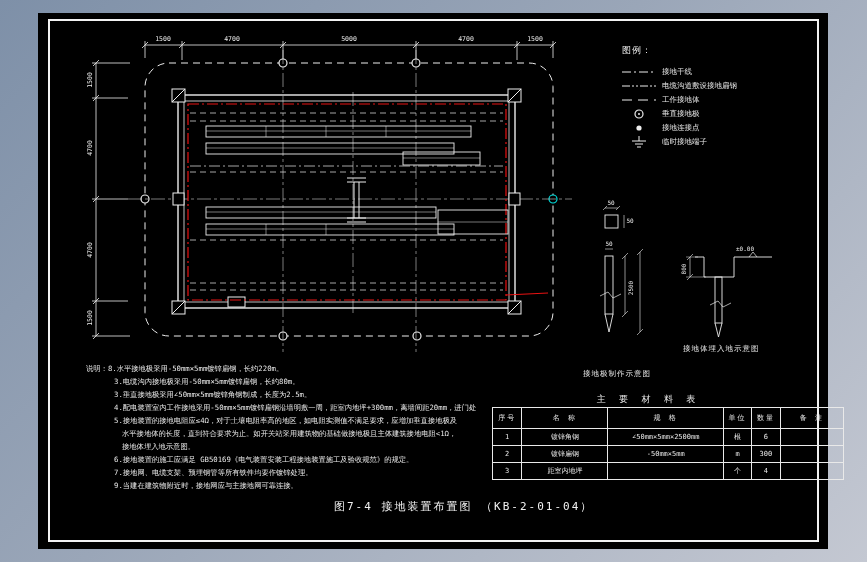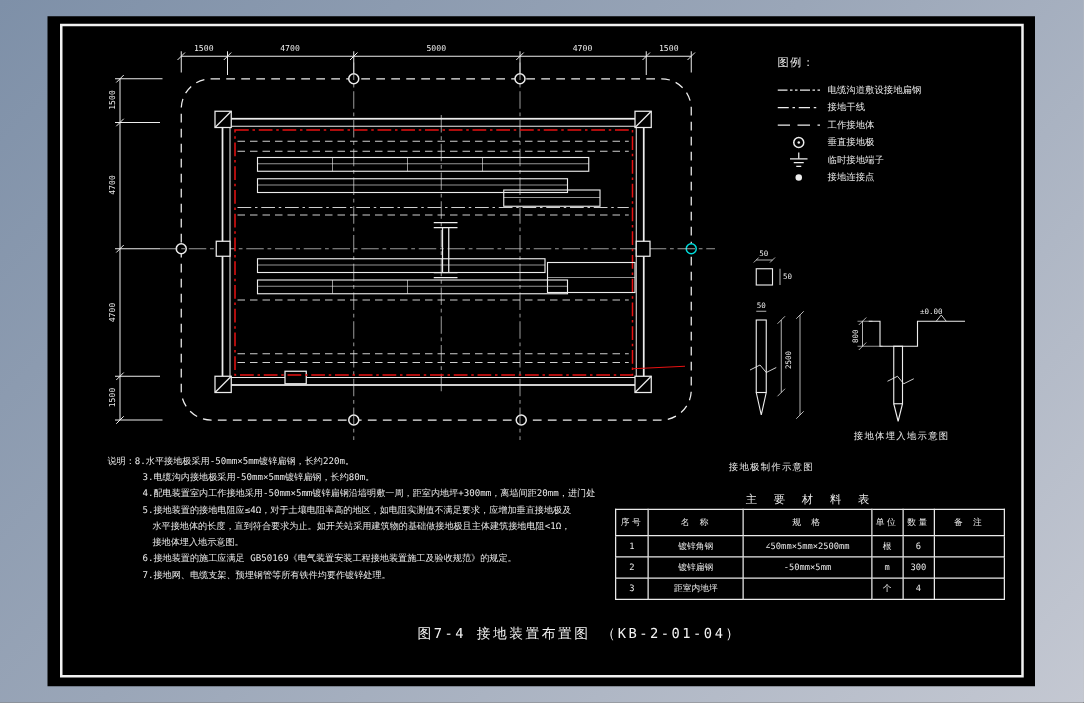--- a/index.html
+++ b/index.html
@@ -26,21 +26,21 @@
   
   #notes{position:absolute;left:86px;top:362px;width:490px;font-size:7.3px;line-height:13px;color:#e9e9e9;}
   .note-line{white-space:nowrap;}
   .note-sub{margin-left:28px;}
   .note-cont{margin-left:36px;}
   
   #dwg-title{position:absolute;left:334px;top:499px;font-size:11px;color:#f2f2f2;letter-spacing:2px;white-space:nowrap;}
   
   #materials{position:absolute;left:492px;top:393px;width:312px;color:#e9e9e9;}
   #materials .mt-title{text-align:center;font-size:9px;letter-spacing:4px;margin-bottom:1px;}
-  table.mt{border-collapse:collapse;width:312px;table-layout:fixed;}
+  table.mt{border-collapse:collapse;width:352px;table-layout:fixed;}
   table.mt th,table.mt td{
     border:1px solid #e9e9e9;font-size:7px;font-weight:normal;
     text-align:center;padding:0;height:16px;overflow:hidden;white-space:nowrap;
   }
   table.mt th{height:20px;letter-spacing:2px;}
   col.c-no{width:26px;}col.c-name{width:76px;}col.c-spec{width:102px;}
   col.c-unit{width:25px;}col.c-qty{width:25px;}col.c-rem{width:56px;}
   .cap{position:absolute;font-size:7.5px;color:#e9e9e9;letter-spacing:1px;white-space:nowrap;}
 </style>
 </head>
@@ -207,83 +207,85 @@
       <text x="736" y="251">±0.00</text>
       <text x="686" y="269" text-anchor="middle" transform="rotate(-90 686 269)">800</text>
     </g>
   </svg>
 
   <div id="legend">
     <div class="lg-title">图例：</div>
     <div class="lg-row">
       <span class="lg-sym">
         <svg width="34" height="6">
+            <line x1="0" y1="3" x2="34" y2="3" stroke="#ededed" stroke-width="1" stroke-dasharray="9 3 2 3"></line>
+          </svg>
+      </span>
+      <span>接地干线</span>
+    </div>
+    <div class="lg-row">
+      <span class="lg-sym">
+        <svg width="34" height="6">
             <line x1="0" y1="3" x2="34" y2="3" stroke="#ededed" stroke-width="1" stroke-dasharray="8 2 2 2 2 2"></line>
           </svg>
       </span>
       <span>电缆沟道敷设接地扁钢</span>
-    </div>
-    <div class="lg-row">
-      <span class="lg-sym">
-        <svg width="34" height="6">
-            <line x1="0" y1="3" x2="34" y2="3" stroke="#ededed" stroke-width="1" stroke-dasharray="9 3 2 3"></line>
-          </svg>
-      </span>
-      <span>接地干线</span>
     </div>
     <div class="lg-row">
       <span class="lg-sym">
         <svg width="34" height="6">
             <line x1="0" y1="3" x2="34" y2="3" stroke="#ededed" stroke-width="1" stroke-dasharray="10 6"></line>
           </svg>
       </span>
       <span>工作接地体</span>
     </div>
     <div class="lg-row">
       <span class="lg-sym">
         <svg width="34" height="12">
             <circle cx="17" cy="6" r="4" fill="none" stroke="#ededed" stroke-width="1.2"></circle>
             <circle cx="17" cy="6" r="1" fill="#ededed"></circle>
           </svg>
       </span>
       <span>垂直接地极</span>
+    </div>
+    <div class="lg-row">
+      <span class="lg-sym">
+        <svg width="34" height="12">
+            <circle cx="17" cy="6" r="2.6" fill="#ededed"></circle>
+          </svg>
+      </span>
+      <span>接地连接点</span>
     </div>
     <div class="lg-row">
       <span class="lg-sym">
         <svg width="34" height="14">
           <line x1="17" y1="1" x2="17" y2="6" stroke="#ededed" stroke-width="1"></line>
           <line x1="10" y1="6" x2="24" y2="6" stroke="#ededed" stroke-width="1"></line>
           <line x1="13" y1="9" x2="21" y2="9" stroke="#ededed" stroke-width="1"></line>
           <line x1="15" y1="12" x2="19" y2="12" stroke="#ededed" stroke-width="1"></line>
         </svg>
       </span>
       <span>临时接地端子</span>
     </div>
-    <div class="lg-row">
-      <span class="lg-sym">
-        <svg width="34" height="12">
-            <circle cx="17" cy="6" r="2.6" fill="#ededed"></circle>
-          </svg>
-      </span>
-      <span>接地连接点</span>
-    </div>
   </div>
 
   <div class="cap" style="left:583px;top:344px;margin-top:25px;">接地极制作示意图</div>
   <div class="cap" style="left:683px;top:344px;">接地体埋入地示意图</div>
 
   <div id="notes">
     <div class="note-line">说明：8.水平接地极采用-50mm×5mm镀锌扁钢，长约220m。</div>
     <div class="note-line note-sub">3.电缆沟内接地极采用-50mm×5mm镀锌扁钢，长约80m。</div>
+    <div class="note-line note-sub">3.垂直接地极采用∠50mm×5mm镀锌角钢制成，长度为2.5m。</div>
     <div class="note-line note-sub">4.配电装置室内工作接地采用-50mm×5mm镀锌扁钢沿墙明敷一周，距室内地坪+300mm，离墙间距20mm，进门处</div>
     <div class="note-line note-sub">5.接地装置的接地电阻应≤4Ω，对于土壤电阻率高的地区，如电阻实测值不满足要求，应增加垂直接地极及</div>
     <div class="note-line note-cont">水平接地体的长度，直到符合要求为止。如开关站采用建筑物的基础做接地极且主体建筑接地电阻&lt;1Ω，</div>
     <div class="note-line note-cont">接地体埋入地示意图。</div>
     <div class="note-line note-sub">6.接地装置的施工应满足 GB50169《电气装置安装工程接地装置施工及验收规范》的规定。</div>
     <div class="note-line note-sub">7.接地网、电缆支架、预埋钢管等所有铁件均要作镀锌处理。</div>
+    <div class="note-line note-sub">9.当建在建筑物附近时，接地网应与主接地网可靠连接。</div>
   </div>
 
   <div id="dwg-title">图7-4  接地装置布置图 （KB-2-01-04）</div>
 
   <div id="materials">
     <div class="mt-title">主 要 材 料 表</div>
     <table class="mt">
       <colgroup>
         <col class="c-no">
           <col class="c-name">

